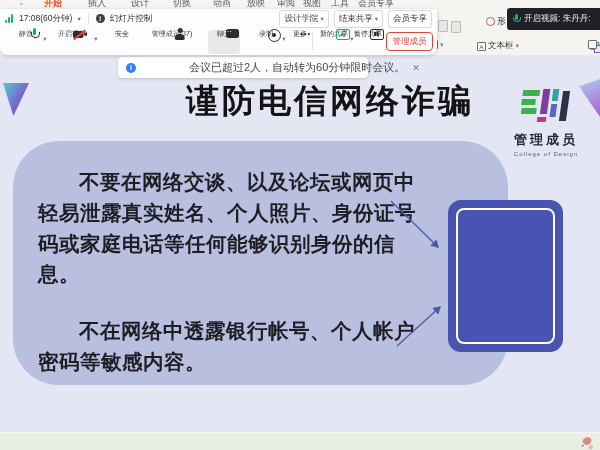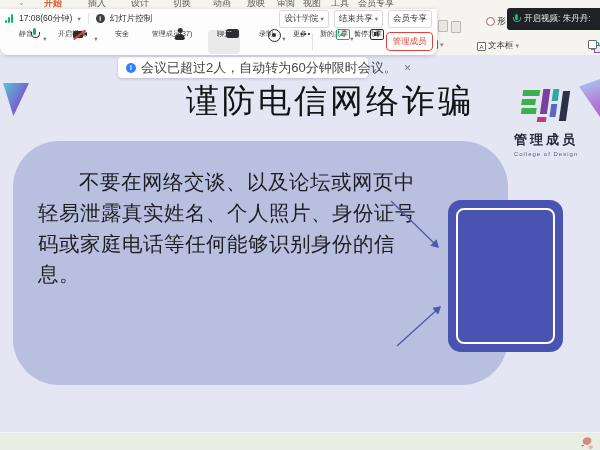--- a/index.html
+++ b/index.html
@@ -69,27 +69,27 @@
   .i-pause::after { content:""; position:absolute; left:6px; top:3.5px; width:1.5px; height:4px; background:#2d2d31; box-shadow:2.5px 0 0 #2d2d31; }
   .tool-caret { position:absolute; top:7px; transform:translateX(-50%); font-size:6.5px; color:#777; }
   .chat-hl { position:absolute; left:224px; top:2px; transform:translateX(-50%); width:32px; height:24px; background:#e9e9e9; border-radius:4px; }
   .row2-div { position:absolute; left:312px; top:5px; width:1px; height:17px; background:#e4e4e4; }
   .end-share { position:absolute; left:386px; top:4px; width:47px; height:19px; border:1px solid #e0443a; border-radius:4px; color:#e0443a; background:#fff; font-size:8.5px; line-height:17px; text-align:center; white-space:nowrap; }
 
   
   .slide { position:absolute; top:55px; left:0; width:600px; height:377px; background:#e4e6f3; z-index:2; }
   .notice { position:absolute; top:2px; left:118px; width:250px; height:21px; background:#fff; border-radius:4px; box-shadow:0 1px 3px rgba(0,0,0,.18); display:flex; align-items:center; gap:5px; padding:0 8px; z-index:5; }
   .info-blue { width:10px; height:10px; border-radius:50%; background:#2f80ff; color:#fff; font-size:7px; line-height:10px; text-align:center; font-weight:bold; flex:none; }
-  .notice-text { font-size:13px; color:#45454a; white-space:nowrap; }
+  .notice-text { font-size:11px; color:#45454a; white-space:nowrap;margin-left:48px; }
   .notice-x { font-size:9px; color:#77777c; margin-left:2px; }
-  .slide-title { position:absolute; top:24px; left:90px; width:480px; text-align:center; font-size:33px; font-weight:400; letter-spacing:3px; color:#141416; white-space:nowrap; }
+  .slide-title { position:absolute; top:24px; left:90px; width:480px; text-align:center; font-size:33px; font-weight:700; letter-spacing:3px; color:#141416; white-space:nowrap; }
   .tri-left { position:absolute; left:3px; top:28px; width:26px; height:33px; background:linear-gradient(120deg,#56c8d8 0%,#7e52cc 70%); clip-path:polygon(0 0,100% 0,40% 100%); }
   .tri-right { position:absolute; left:579px; top:24px; width:21px; height:38px; background:linear-gradient(160deg,#a9cdf0 0%,#b06fd4 80%); clip-path:polygon(100% 0,100% 100%,0 20%); }
   .content-box { position:absolute; left:13px; top:86px; width:495px; height:244px; background:#b9bfdf; border-radius:46px; }
-  .para { position:absolute; left:25px; width:392px; font-size:20.5px; font-weight:400; line-height:1.5; letter-spacing:0.5px; color:#1e1e24; text-indent:2em; }
+  .para { position:absolute; left:25px; width:392px; font-size:20.5px; font-weight:700; line-height:1.5; letter-spacing:0.5px; color:#1e1e24; text-indent:2em; }
   .para1 { top:26px; }
   .para2 { top:175px; }
   .tablet { position:absolute; left:448px; top:145px; width:115px; height:152px; background:#4953b2; border-radius:13px; }
   .tablet::after { content:""; position:absolute; left:8px; top:8px; right:8px; bottom:8px; border:2.5px solid #fff; border-radius:8px; }
   .arrows { position:absolute; left:0; top:0; width:600px; height:377px; pointer-events:none; }
 
   
   .logo { position:absolute; left:498px; top:34px; width:96px; text-align:center; }
   .logo-bars { position:relative; width:50px; height:34px; margin:0 auto; transform:skewX(-8deg); }
   .lb { position:absolute; }
@@ -221,20 +221,21 @@
         <span class="lb" style="left:30px;top:15px;width:6px;height:13px;background:#5868c0;"></span>
         <span class="lb" style="left:40px;top:2px;width:7px;height:30px;background:#2c3148;"></span>
         <span class="lb" style="left:18px;top:28px;width:9px;height:5px;background:#c2387f;"></span>
       </div>
       <div class="logo-name">管理成员</div>
       <div class="logo-sub">College of Design</div>
     </div>
 
     <div class="content-box">
       <p class="para para1">不要在网络交谈、以及论坛或网页中轻易泄露真实姓名、个人照片、身份证号码或家庭电话等任何能够识别身份的信息。</p>
+      <p class="para para2">不在网络中透露银行帐号、个人帐户密码等敏感内容。</p>
     </div>
 
     <svg class="arrows" viewBox="0 0 600 377" xmlns="http://www.w3.org/2000/svg">
       <defs>
         <marker id="ah" markerWidth="7" markerHeight="7" refX="5" refY="3.5" orient="auto">
           <path d="M0,0 L6,3.5 L0,7 Z" fill="#4e59ab"></path>
         </marker>
       </defs>
       <line x1="391" y1="146" x2="438" y2="192" stroke="#4e59ab" stroke-width="1.3" marker-end="url(#ah)"></line>
       <line x1="397" y1="291" x2="440" y2="252" stroke="#4e59ab" stroke-width="1.3" marker-end="url(#ah)"></line>

